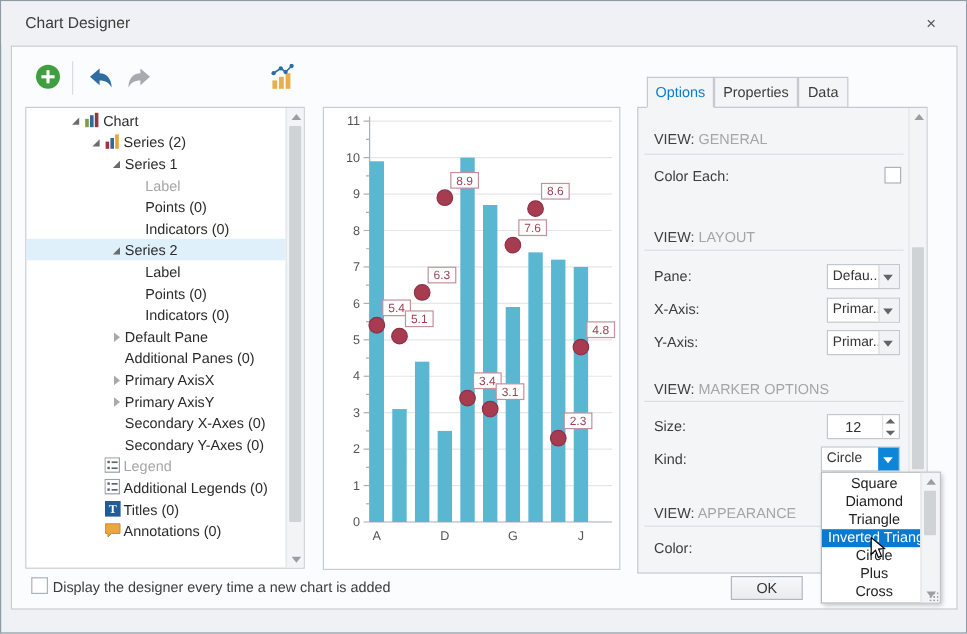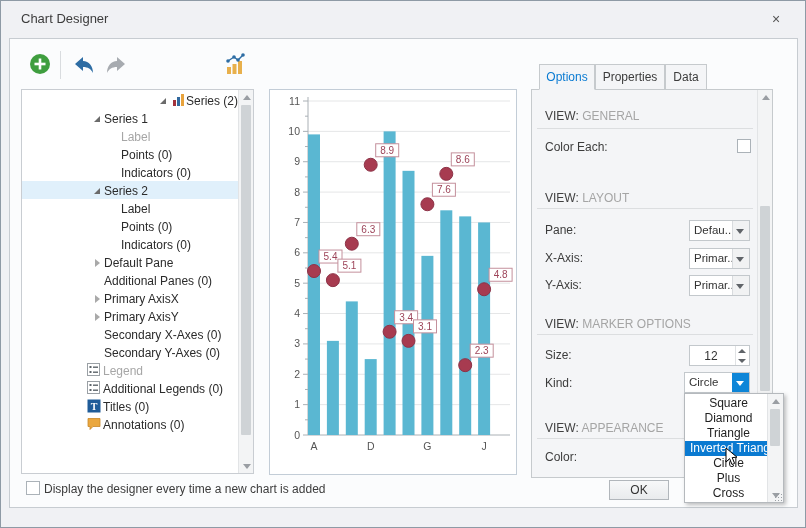--- a/index.html
+++ b/index.html
@@ -119,21 +119,26 @@
         <circle cx="4" cy="8" r="1.8" fill="#2e6da4"></circle>
           <circle cx="10" cy="4" r="1.8" fill="#2e6da4"></circle>
         <circle cx="14" cy="7" r="1.8" fill="#2e6da4"></circle>
           <circle cx="19" cy="2" r="1.8" fill="#2e6da4"></circle>
       </svg>
     </span>
   </div>
 
   <div class="tree-panel">
     <div id="tree" style="position:absolute;left:0;top:1px;right:15px;">
-        <div class="tree-row" style="padding-left: 53px; text-align: right;"><span class="exp expanded"></span><span class="ticon"><svg width="14" height="14">
+        <div class="tree-row" style="padding-left: 36px;"><span class="exp expanded"></span><span class="ticon"><svg width="14" height="14">
+              <rect x="1" y="6" width="3" height="7" fill="#7d9a45"></rect>
+              <rect x="5" y="3" width="3" height="10" fill="#31699e"></rect>
+              <rect x="9" y="1" width="3" height="12" fill="#8e3a44"></rect>
+            </svg></span><span class="tree-label">Chart</span></div>
+        <div class="tree-row" style="padding-left: 53px;"><span class="exp expanded"></span><span class="ticon"><svg width="14" height="14">
               <rect x="1" y="7" width="3" height="6" fill="#a3323c"></rect>
               <rect x="5" y="4" width="3" height="9" fill="#31699e"></rect>
               <rect x="9" y="1" width="3" height="12" fill="#e8a33d"></rect>
             </svg></span><span class="tree-label">Series (2)</span></div>
         <div class="tree-row" style="padding-left: 70px;"><span class="exp expanded"></span><span class="tree-label">Series 1</span></div>
         <div class="tree-row muted" style="padding-left: 87px;"><span class="exp"></span><span class="tree-label">Label</span></div>
         <div class="tree-row" style="padding-left: 87px;"><span class="exp"></span><span class="tree-label">Points (0)</span></div>
         <div class="tree-row" style="padding-left: 87px;"><span class="exp"></span><span class="tree-label">Indicators (0)</span></div>
         <div class="tree-row selected" style="padding-left: 70px;"><span class="exp expanded"></span><span class="tree-label">Series 2</span></div>
         <div class="tree-row" style="padding-left: 87px;"><span class="exp"></span><span class="tree-label">Label</span></div>

